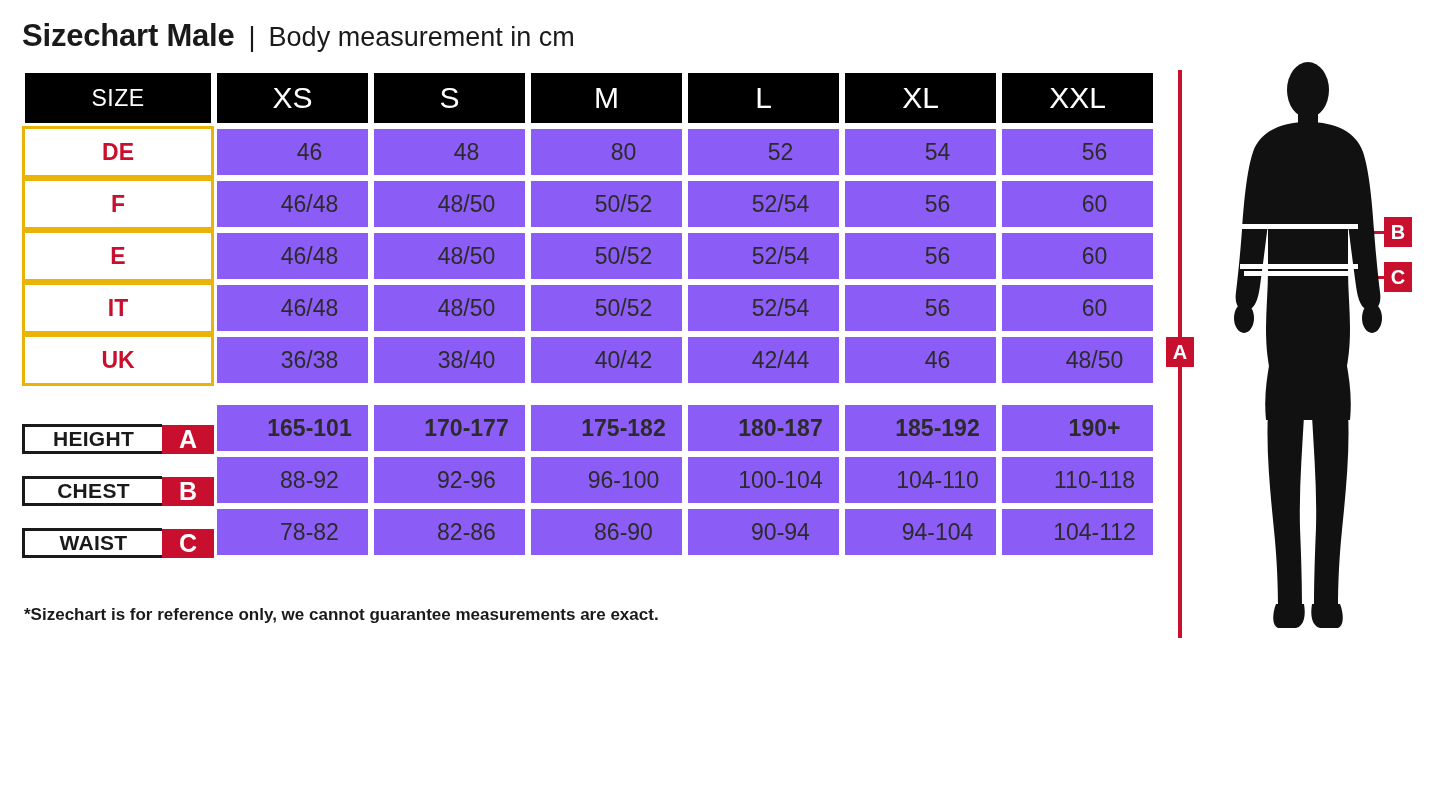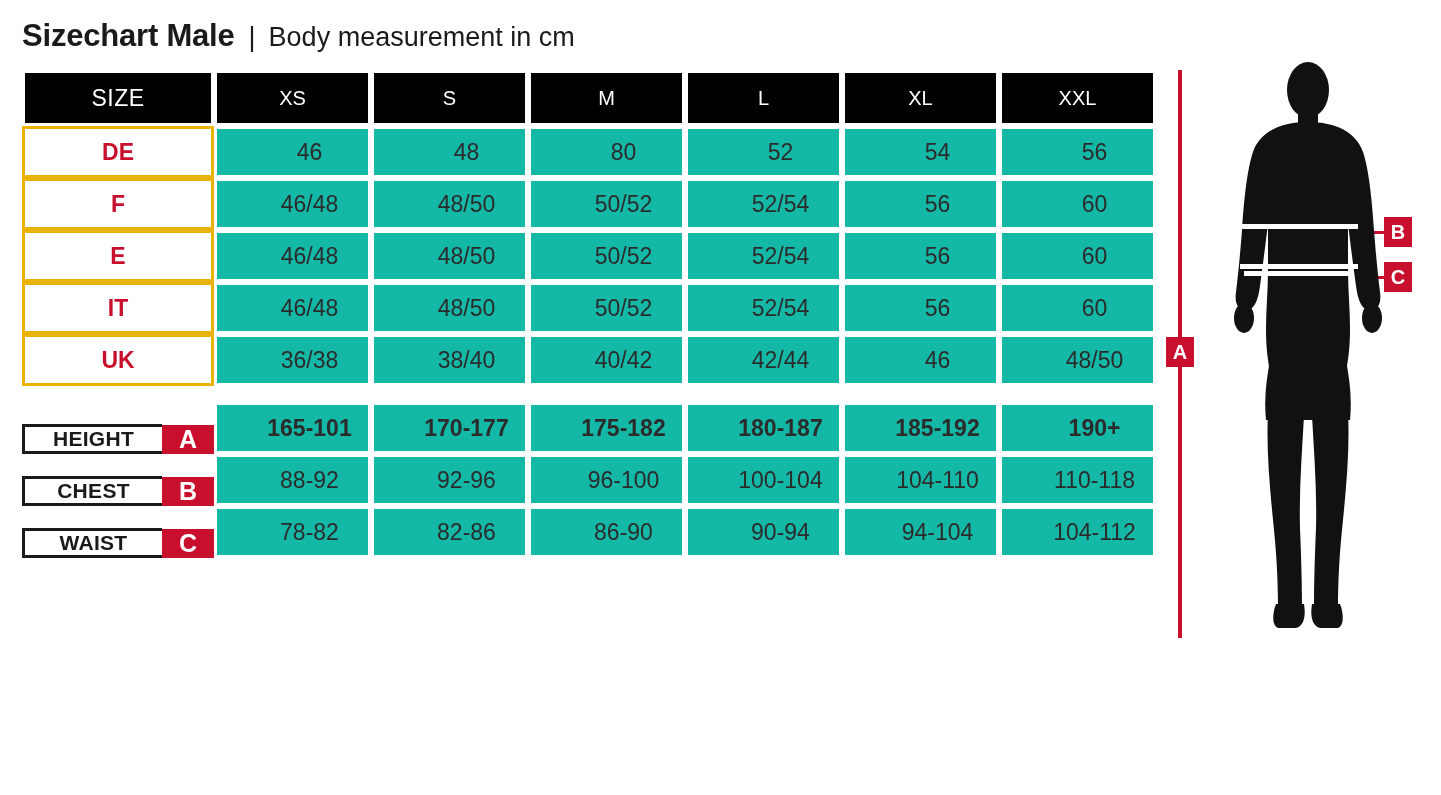--- a/index.html
+++ b/index.html
@@ -58,40 +58,40 @@
     align-items: center;
     justify-content: center;
     font-size: 23px;
     color: #2b2b2b;
     border: 3px solid #ffffff;
   }
   
   .hdr {
     background: #000000;
     color: #ffffff;
-    font-size: 20px;
+    font-size: 30px;
     height: 56px;
     border: 3px solid #ffffff;
     display: flex; align-items: center; justify-content: center;
   }
   .hdr.size-label { font-size: 23px; letter-spacing: 0.5px; }
 
   
   .country {
     background: #ffffff;
     border: 3px solid #eab308;
     color: #c8102e;
     font-weight: bold;
     font-size: 23px;
     height: 52px;
     display: flex; align-items: center; justify-content: center;
   }
   
   .data {
-    background: #14b8a6;
+    background: #8b5cf6;
     color: #2b2b2b;
     padding-left: 34px;
   }
   .data.bold { font-weight: bold; }
 
   
   .spacer td { height: 16px; background: #ffffff; }
 
   
   .meas-label {
@@ -419,20 +419,21 @@
               <div class="cell data">94-104</div>
             </td>
           <td>
               <div class="cell data">104-112</div>
             </td>
         </tr>
       </tbody>
     </table>
   </div>
 
+  <div class="footnote">*Sizechart is for reference only, we cannot guarantee measurements are exact.</div>
 
   <div class="figure">
     <div class="vline"></div>
     <div class="badge badge-a">A</div>
     <div class="tick tick-b"></div>
     <div class="badge badge-b">B</div>
     <div class="tick tick-c"></div>
     <div class="badge badge-c">C</div>
 
     <svg class="body-svg" width="200" height="580" viewBox="0 0 200 580" xmlns="http://www.w3.org/2000/svg">

